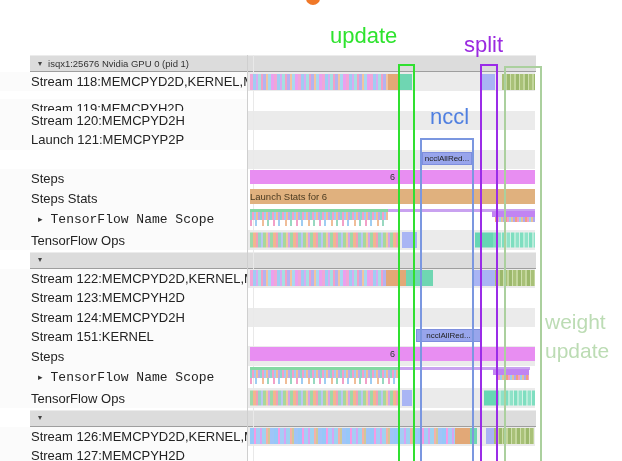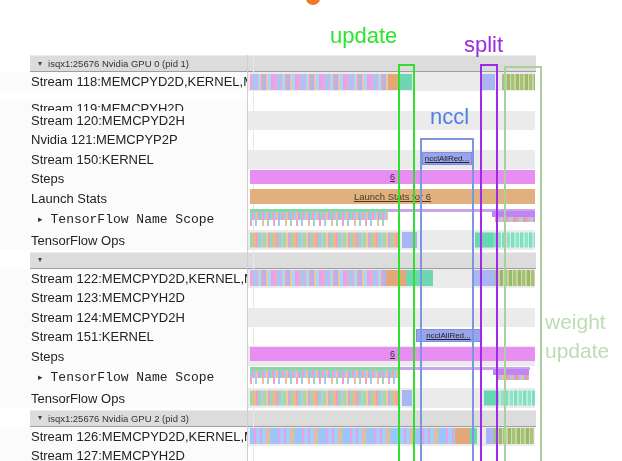--- a/index.html
+++ b/index.html
@@ -16,30 +16,30 @@
   .hband .tri{font-size:8px;color:#444;margin-left:8px;line-height:1;}
   .hband .htxt{font-size:9.5px;color:#333;margin-left:6px;white-space:nowrap;}
   .rowbg{position:absolute;left:248px;width:287px;top:0;bottom:0;z-index:0;}
   .bg-g{background:#ebebeb;} .bg-w{background:#ffffff;}
   .rlabel{position:absolute;left:0;top:0;bottom:0;width:247px;background:#fbfbfb;
           display:flex;align-items:center;z-index:1;overflow:hidden;white-space:nowrap;}
   .rlabel .ltxt{font-size:13px;color:#232323;margin-left:31px;}
   .rlabel.withArrow .arr{font-size:9px;color:#333;margin-left:38px;line-height:1;}
   .rlabel.withArrow .ltxt{margin-left:8px;font-family:Liberation Mono, monospace;}
   
-  .seg{position:absolute;z-index:5;text-decoration:underline;}
+  .seg{position:absolute;z-index:5;}
   .cv{top:50%;transform:translateY(-50%);height:16px;}
   .stripesA{background:repeating-linear-gradient(90deg,#f0a6d8 0 3px,#9fcdf2 3px 6px,#d9abf0 6px 8px,#a5dfe2 8px 11px,#f2a0c8 11px 13px,#b3b3f0 13px 16px,#f2c4a0 16px 18px,#a8d8f0 18px 21px,#eba0ee 21px 24px);}
   .stripesC{background:repeating-linear-gradient(90deg,#96c8f8 0 4px,#f59ae4 4px 6px,#a6cdf5 6px 10px,#d8a4f2 10px 12px,#9fd2f0 12px 16px,#f5b0a8 16px 18px,#cfc89a 18px 20px,#a0c4f8 20px 24px);}
   .stripesB{top:50%;transform:translateY(-50%);height:15px;background:repeating-linear-gradient(90deg,#9fd8a8 0 3px,#f2b58f 3px 6px,#f0a0b8 6px 8px,#98d4c4 8px 11px,#b8c8f0 11px 13px,#a8d89a 13px 16px,#f0c8a0 16px 18px,#d0a8e8 18px 20px);}
   .olive{background:repeating-linear-gradient(90deg,#a9c178 0 3px,#c3d69c 3px 5px,#9cb86c 5px 8px,#cedfac 8px 9px);}
   .tealStripes{top:50%;transform:translateY(-50%);height:15px;background:repeating-linear-gradient(90deg,#7edec0 0 3px,#b8ecd9 3px 5px,#8fe2c8 5px 8px,#d2f2e6 8px 9px);}
   .tealSolid{top:50%;transform:translateY(-50%);height:15px;}
   .steps{top:1px;height:14px;text-align:center;font-size:9px;color:#333;line-height:14px;}
-  .launch{top:1px;height:15px;text-align:center;font-size:9.5px;color:#4a3a20;line-height:15px;overflow:hidden;}
+  .launch{top:1px;height:15px;text-align:left;font-size:9.5px;color:#4a3a20;line-height:15px;overflow:hidden;}
   .ncclbar{top:2px;height:13px;border:1px solid #7e8ede;box-sizing:border-box;
            font-size:8px;color:#222;line-height:11px;text-align:center;overflow:hidden;}
   .nsStrip{top:1px;height:3px;}
   .nsFringe{top:4px;height:8px;background:repeating-linear-gradient(90deg,#8fd8c8 0 2px,#f2a0c8 2px 4px,#9fcdf2 4px 6px,#f0bd98 6px 8px,#b8aef0 8px 10px);}
   .nsFringe2{top:12px;height:6px;background:repeating-linear-gradient(90deg,#f2a0c8 0 2px,transparent 2px 5px,#9fcdf2 5px 7px,transparent 7px 12px,#f0bd98 12px 14px,transparent 14px 17px,#98d8c0 17px 19px,transparent 19px 23px);}
   .vline{top:1px;height:3px;}
   .vbar{top:3px;height:6px;}
   .vfringe{top:9px;height:5px;background:repeating-linear-gradient(90deg,#f0a080 0 2px,#f2a0c8 2px 4px,#9fcdf2 4px 6px,#e8c098 6px 8px,#b0a8f0 8px 10px);}
   
   .abox{position:absolute;z-index:50;box-sizing:border-box;border-style:solid;background:transparent;}
@@ -78,41 +78,38 @@
       </div>
       <div class="trow" style="top: 110.8px; height: 19.4px;">
         <div class="rowbg bg-g"></div>
         <div class="rlabel">
           <span class="ltxt">Stream 120:MEMCPYD2H</span>
         </div>
       </div>
       <div class="trow" style="top: 130.2px; height: 19.4px;">
         <div class="rowbg bg-w"></div>
         <div class="rlabel">
-          <span class="ltxt">Nvidia 121:MEMCPYP2P</span>
+          <span class="ltxt">Launch 121:MEMCPYP2P</span>
         </div>
       </div>
       <div class="trow" style="top: 149.6px; height: 19.4px;">
         <div class="rowbg bg-g"></div>
-        <div class="rlabel">
-          <span class="ltxt">Stream 150:KERNEL</span>
-        </div>
         <div class="seg ncclbar" style="left: 422px; width: 50px; background: rgb(152, 165, 236);">ncclAllRed...</div>
       </div>
       <div class="trow" style="top: 169px; height: 19.4px;">
         <div class="rowbg bg-w"></div>
         <div class="rlabel">
           <span class="ltxt">Steps</span>
         </div>
         <div class="seg steps" style="left: 250px; width: 285px; background: rgb(232, 142, 242);">6</div>
       </div>
       <div class="trow" style="top: 188.4px; height: 19.4px;">
         <div class="rowbg bg-w"></div>
         <div class="rlabel">
-          <span class="ltxt">Launch Stats</span>
+          <span class="ltxt">Steps Stats</span>
         </div>
         <div class="seg launch" style="left: 250px; width: 285px; background: rgb(224, 177, 126);">Launch Stats for 6</div>
       </div>
       <div class="trow" style="top: 207.8px; height: 22.6px;">
         <div class="rowbg bg-w"></div>
         <div class="rlabel withArrow">
           <span class="arr">▸</span>
           <span class="ltxt">TensorFlow Name Scope</span>
         </div>
         <div class="seg nsStrip" style="left: 250px; width: 138px; background: rgb(132, 216, 164);"></div>
@@ -193,21 +190,20 @@
           <span class="ltxt">TensorFlow Ops</span>
         </div>
         <div class="seg stripesB" style="left: 250px; width: 150px;"></div>
         <div class="seg lilac cv" style="left: 402px; width: 10px; background: rgb(169, 181, 244);"></div>
         <div class="seg tealSolid" style="left: 484px; width: 12px; background: rgb(102, 214, 180);"></div>
         <div class="seg tealStripes" style="left: 496px; width: 39px;"></div>
       </div>
       <div class="trow" style="top: 409.8px; height: 17px;">
         <div class="hband">
           <span class="tri">▾</span>
-          <span class="htxt">isqx1:25676 Nvidia GPU 2 (pid 3)</span>
         </div>
       </div>
       <div class="trow" style="top: 426.8px; height: 19.4px;">
         <div class="rowbg bg-g"></div>
         <div class="rlabel">
           <span class="ltxt">Stream 126:MEMCPYD2D,KERNEL,MI</span>
         </div>
         <div class="seg stripesC cv" style="left: 250px; width: 205px;"></div>
         <div class="seg orange cv" style="left: 455px; width: 15px; background: rgb(226, 168, 119);"></div>
         <div class="seg teal cv" style="left: 470px; width: 7px; background: rgb(111, 214, 178);"></div>

